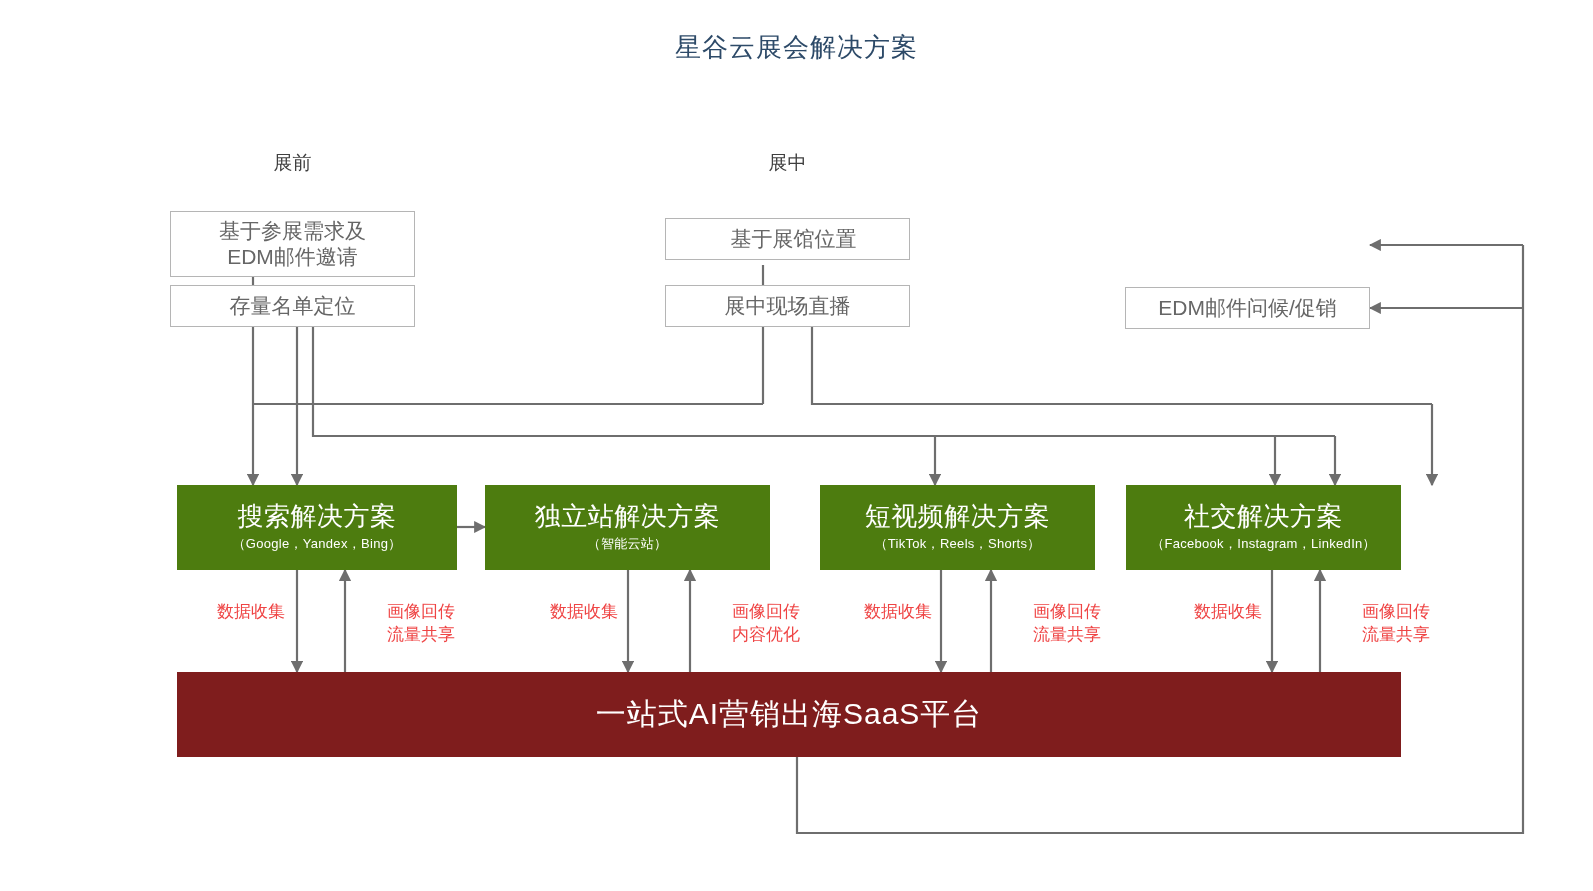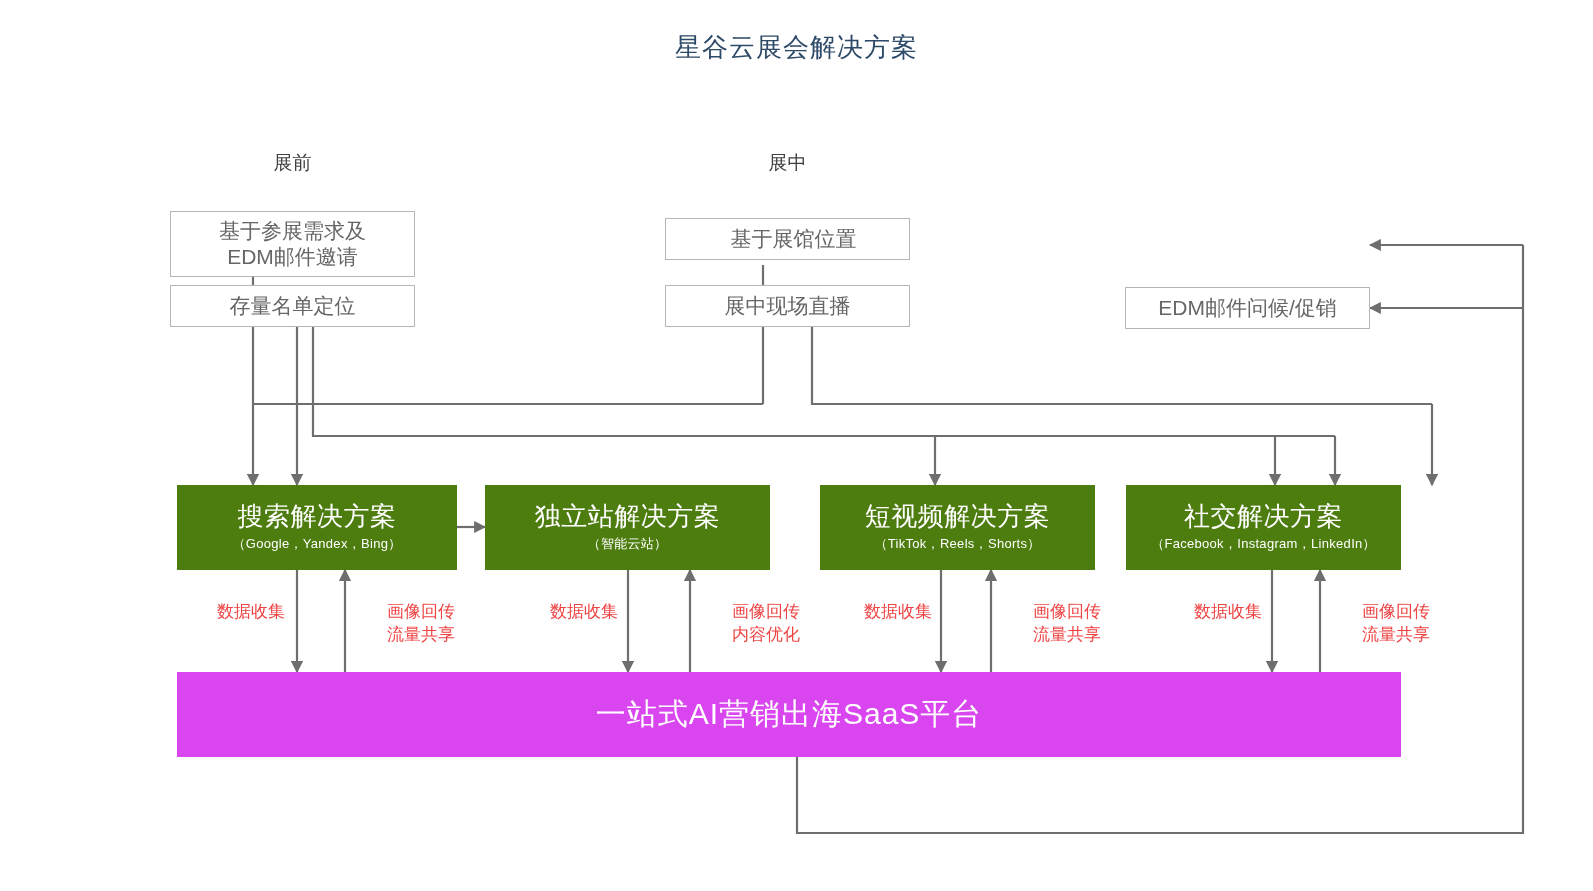--- a/index.html
+++ b/index.html
@@ -34,21 +34,21 @@
   .blue-box{
     background:#4d7c0f;color:#ffffff;
     display:flex;flex-direction:column;align-items:center;justify-content:center;
     text-align:center;
   }
   .blue-box .bb-title{font-size:26px;line-height:1.15;letter-spacing:.5px;}
   .blue-box .bb-sub{font-size:13px;margin-top:4px;letter-spacing:.3px;text-align:right;}
 
   
   #platform{
-    background:#d946ef;color:#ffffff;
+    background:#7f1d1d;color:#ffffff;
     display:flex;align-items:center;justify-content:center;
     font-size:30px;letter-spacing:1px;
   }
 
   
   .edge-label{
     font-size:17px;color:#ef4444;line-height:1.35;white-space:nowrap;
   }
   .edge-label.right{text-align:left;margin-left:32px;}
   .edge-label.left{text-align:right;}

